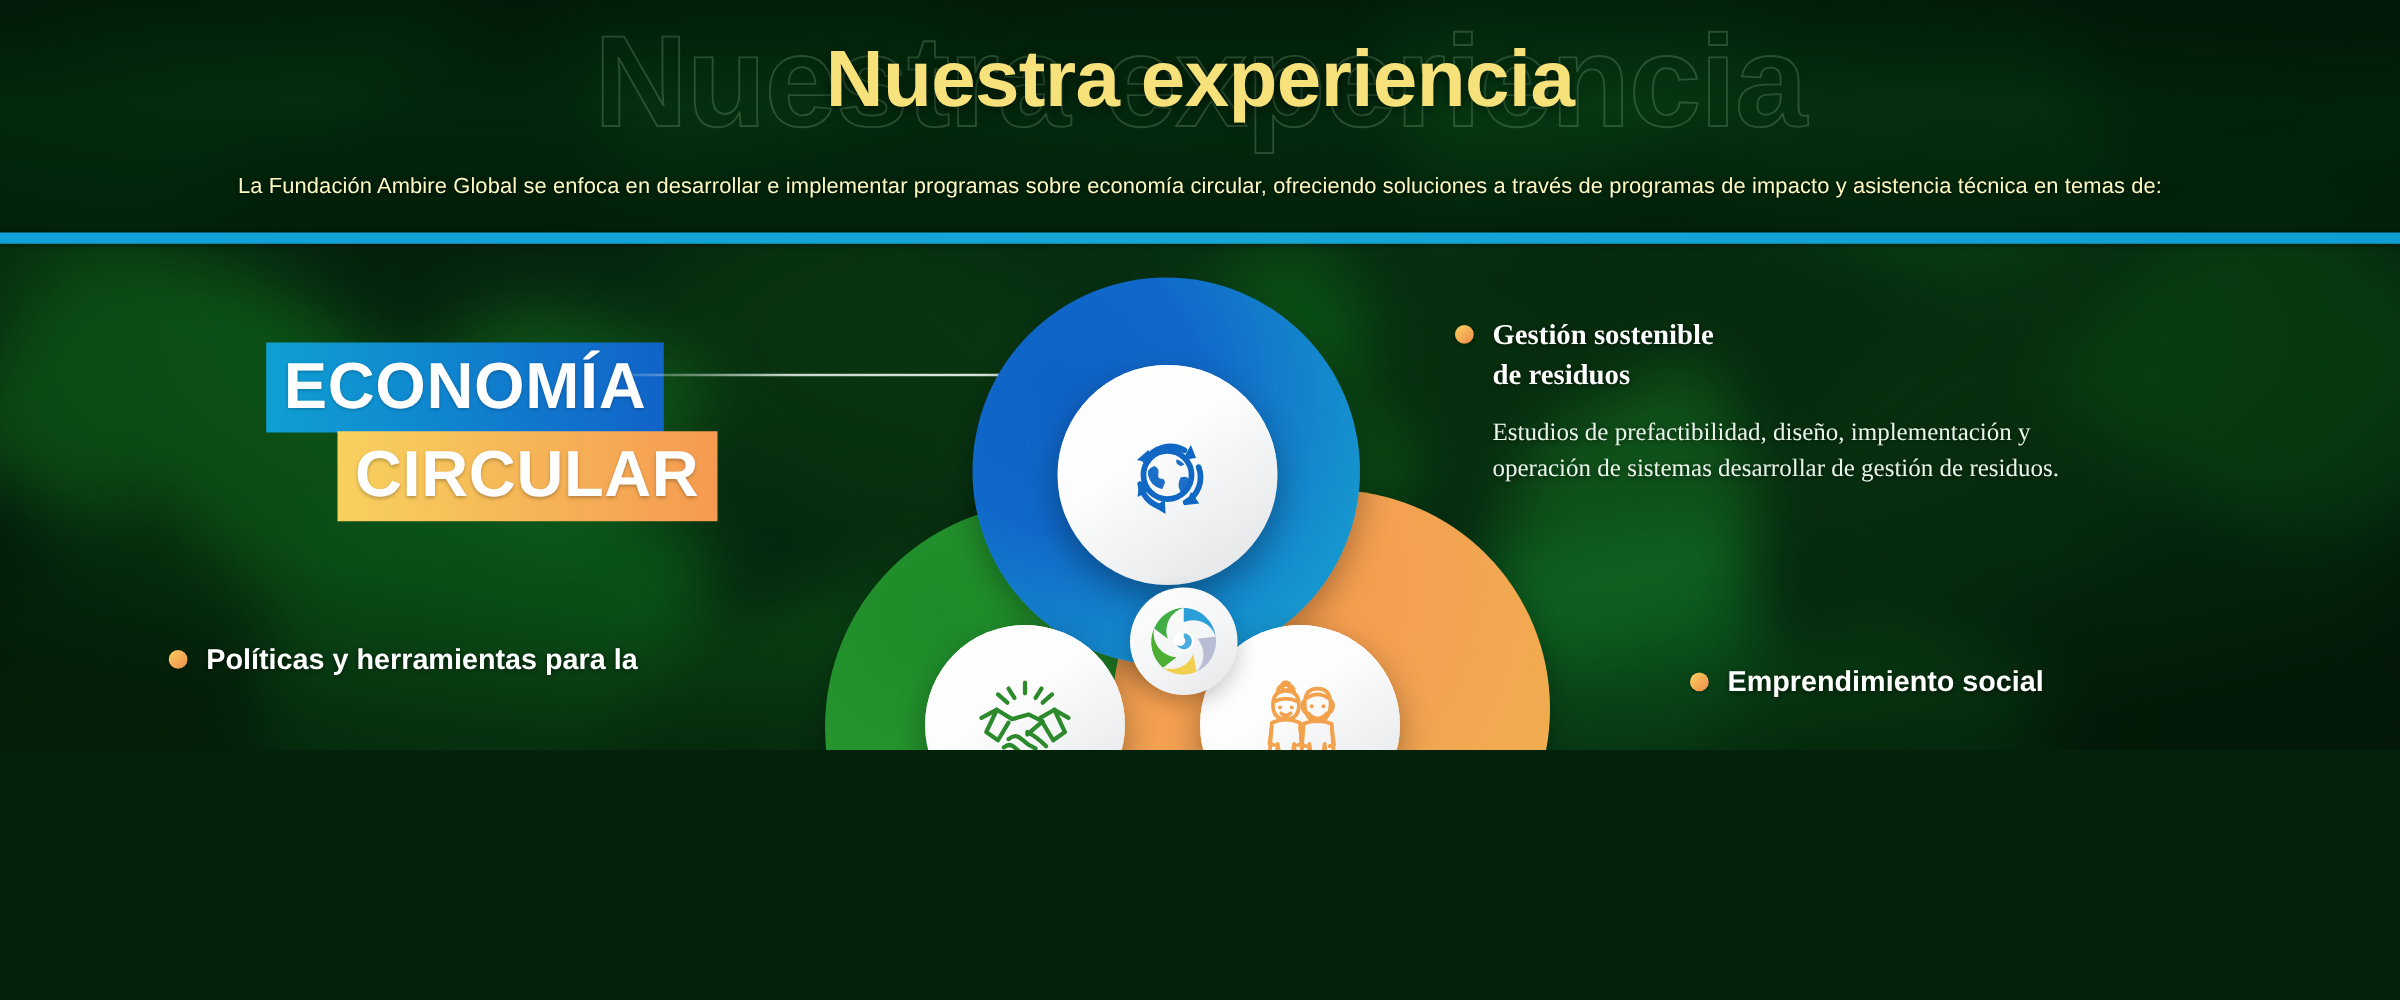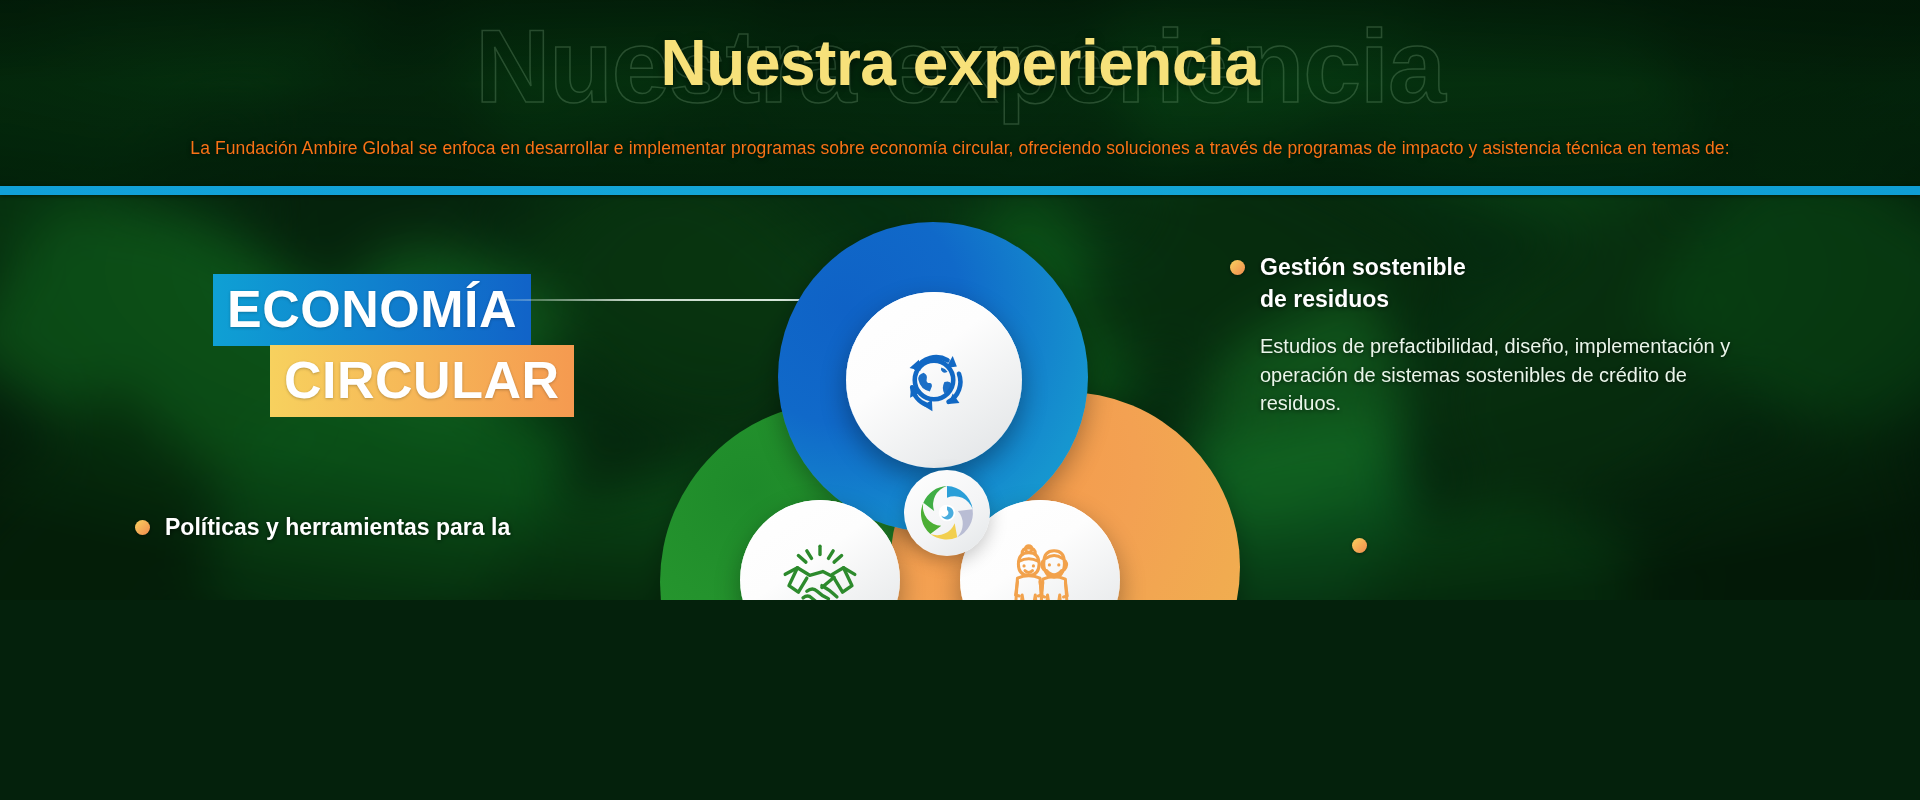--- a/index.html
+++ b/index.html
@@ -28,21 +28,21 @@
     color:transparent; -webkit-text-stroke:1.5px rgba(175,215,175,.22);
     white-space:nowrap; font-family:"Liberation Sans", sans-serif;
   }
   .main-title{
     position:absolute; left:0; top:28px; width:1920px; text-align:center;
     font-size:64px; font-weight:700; color:#f7e17a; letter-spacing:-.5px;
     line-height:1.1; text-shadow:0 2px 10px rgba(0,0,0,.55);
   }
   .subtitle{
     position:absolute; left:0; top:138px; width:1920px; text-align:center;
-    font-size:17.5px; color:#f97316; font-weight:400; letter-spacing:.1px;
+    font-size:17.5px; color:#fef9c3; font-weight:400; letter-spacing:.1px;
     text-shadow:0 1px 4px rgba(0,0,0,.75);
   }
   .divider{
     position:absolute; left:0; top:186px; width:1920px; height:9px;
     background:linear-gradient(90deg,#11a0d8 0%, #15a7d6 50%, #0f9ed4 100%);
     box-shadow:0 1px 5px rgba(0,0,0,.5);
   }
 
   
   .badge-wrap{ position:absolute; left:213px; top:274px; width:360px; }
@@ -89,21 +89,21 @@
   
   .tblock{ position:absolute; }
   .tb-head{ position:relative; color:#ffffff; font-weight:700; font-size:23px;
     line-height:1.38; padding-left:30px; text-shadow:0 1px 5px rgba(0,0,0,.6); }
   .tb-head .dot{ position:absolute; left:0; top:8px; width:15px; height:15px;
     border-radius:50%; background:linear-gradient(135deg,#f9d15f 0%,#f08b4e 100%);
     box-shadow:0 1px 4px rgba(0,0,0,.4); }
   .tb-body{ margin-top:17px; padding-left:30px; color:#eaf5ea; font-size:20px;
     font-weight:400; line-height:1.42; text-shadow:0 1px 5px rgba(0,0,0,.65); }
 
-  .blk-tr{ left:1230px; top:252px; width:520px; }
+  .blk-tr{ left:1164px; top:252px; width:520px;font-family:Liberation Serif, serif; }
   .blk-br{ left:1352px; top:530px; width:500px; }
   .blk-l { left:135px;  top:512px; width:560px; }
 </style>
 </head>
 <body>
 
 <div id="stage">
 
   <div class="bg-root">
     <div class="bg-blur">
@@ -238,26 +238,27 @@
       </svg>
     </div>
   </div>
 
   <div class="tblock blk-tr">
     <div class="tb-head">
       <span class="dot"></span>
       <span>Gestión sostenible</span><br>
       <span>de residuos</span>
     </div>
-    <div class="tb-body">Estudios de prefactibilidad, diseño, implementación y operación de sistemas sostenibles de crédito de residuos.</div>
+    <div class="tb-body">Estudios de prefactibilidad, diseño, implementación y operación de sistemas desarrollar de gestión de residuos.</div>
   </div>
 
   <div class="tblock blk-br">
     <div class="tb-head">
       <span class="dot"></span>
+      <span>Emprendimiento social</span>
     </div>
   </div>
 
   <div class="tblock blk-l">
     <div class="tb-head">
       <span class="dot"></span>
       <span>Políticas y herramientas para la</span><br>
     </div>
   </div>
 

